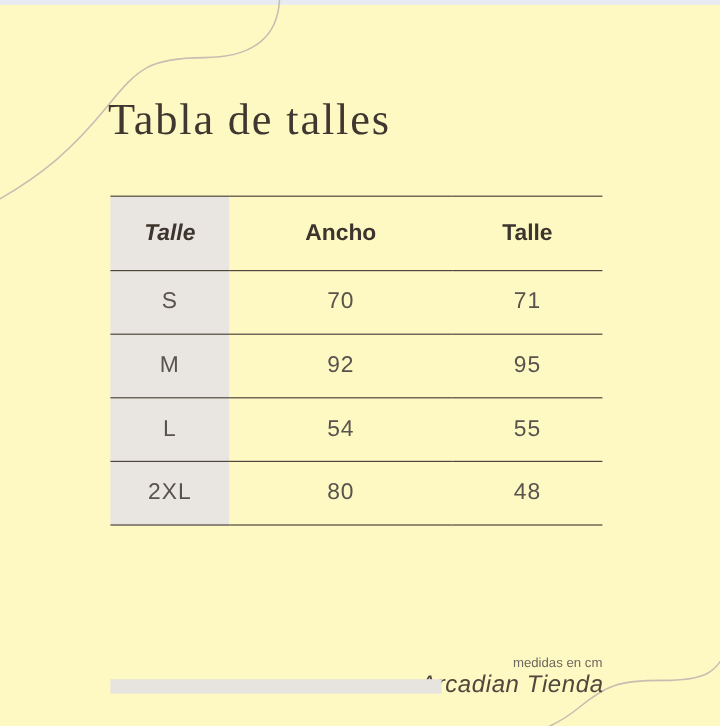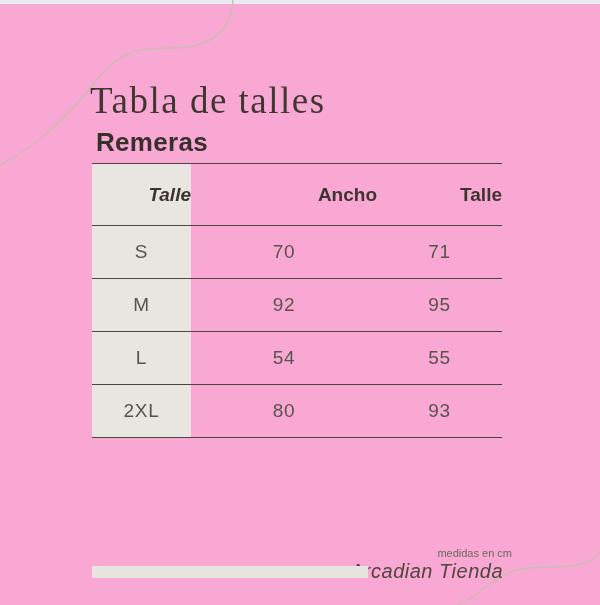--- a/index.html
+++ b/index.html
@@ -5,21 +5,21 @@
   html, body {
     margin: 0;
     padding: 0;
     background: #f2f1ee;
     font-family: "Liberation Sans", sans-serif;
   }
   .canvas {
     position: relative;
     width: 600px;
     height: 605px;
-    background: #f9a8d4;
+    background: #fef9c3;
     overflow: hidden;
   }
   .top-strip {
     position: absolute;
     top: 0; left: 0;
     width: 600px; height: 4px;
     background: #e9ebf2;
   }
   .curves {
     position: absolute;
@@ -58,21 +58,21 @@
     border-collapse: collapse;
     table-layout: fixed;
   }
   table.size-table thead th {
     height: 61px;
     border-top: 1px solid #4e463e;
     border-bottom: 1px solid #4e463e;
     font-size: 19px;
     font-weight: 700;
     color: #3d352d;
-    text-align: right;
+    text-align: center;
     padding: 0;
   }
   table.size-table thead th.col-talle {
     font-style: italic;
     background: #e9e6e1;
   }
   table.size-table tbody td {
     height: 52px;
     border-bottom: 1px solid #4e463e;
     text-align: center;
@@ -81,21 +81,21 @@
     letter-spacing: 0.8px;
     color: #59534d;
     padding: 0;
   }
   table.size-table tbody td.col-talle {
     background: #e9e6e1;
   }
   .units-note {
     position: absolute;
     top: 547px;
-    right: 88px;
+    right: 98px;
     font-size: 11px;
     color: #6e675f;
   }
   .brand-name {
     position: absolute;
     top: 560px;
     right: 97px;
     font-size: 20px;
     font-style: italic;
     color: #50463c;
@@ -117,21 +117,20 @@
 
   <div class="top-strip"></div>
 
   <svg class="curves" viewBox="0 0 600 605" xmlns="http://www.w3.org/2000/svg" aria-hidden="true">
     <path d="M 233 -4 C 233 30 212 48 170 48 C 125 48 115 57 90 88 C 60 125 35 146 -4 168" fill="none" stroke="#c7bdb1" stroke-width="1.3"></path>
     <path d="M 604 545 C 596 560 588 567 552 567 C 515 567 505 571 482 590 C 466 603 452 609 436 613" fill="none" stroke="#c7bdb1" stroke-width="1.3"></path>
   </svg>
 
   <h1 class="page-title">Tabla de talles</h1>
 
-  <h2 class="section-subtitle">Remeras</h2>
 
   <table class="size-table">
     <colgroup>
       <col style="width:99px">
       <col style="width:186px">
       <col style="width:125px">
     </colgroup>
     <thead>
       <tr>
         <th class="col-talle">Talle</th>
@@ -151,21 +150,21 @@
           <td>95</td>
         </tr>
         <tr>
           <td class="col-talle">L</td>
           <td>54</td>
           <td>55</td>
         </tr>
         <tr>
           <td class="col-talle">2XL</td>
           <td>80</td>
-          <td>93</td>
+          <td>48</td>
         </tr>
       </tbody>
   </table>
 
   <div class="units-note">medidas en cm</div>
 
   <div class="brand-name">Arcadian Tienda</div>
 
   <div class="bottom-bar"></div>
 

